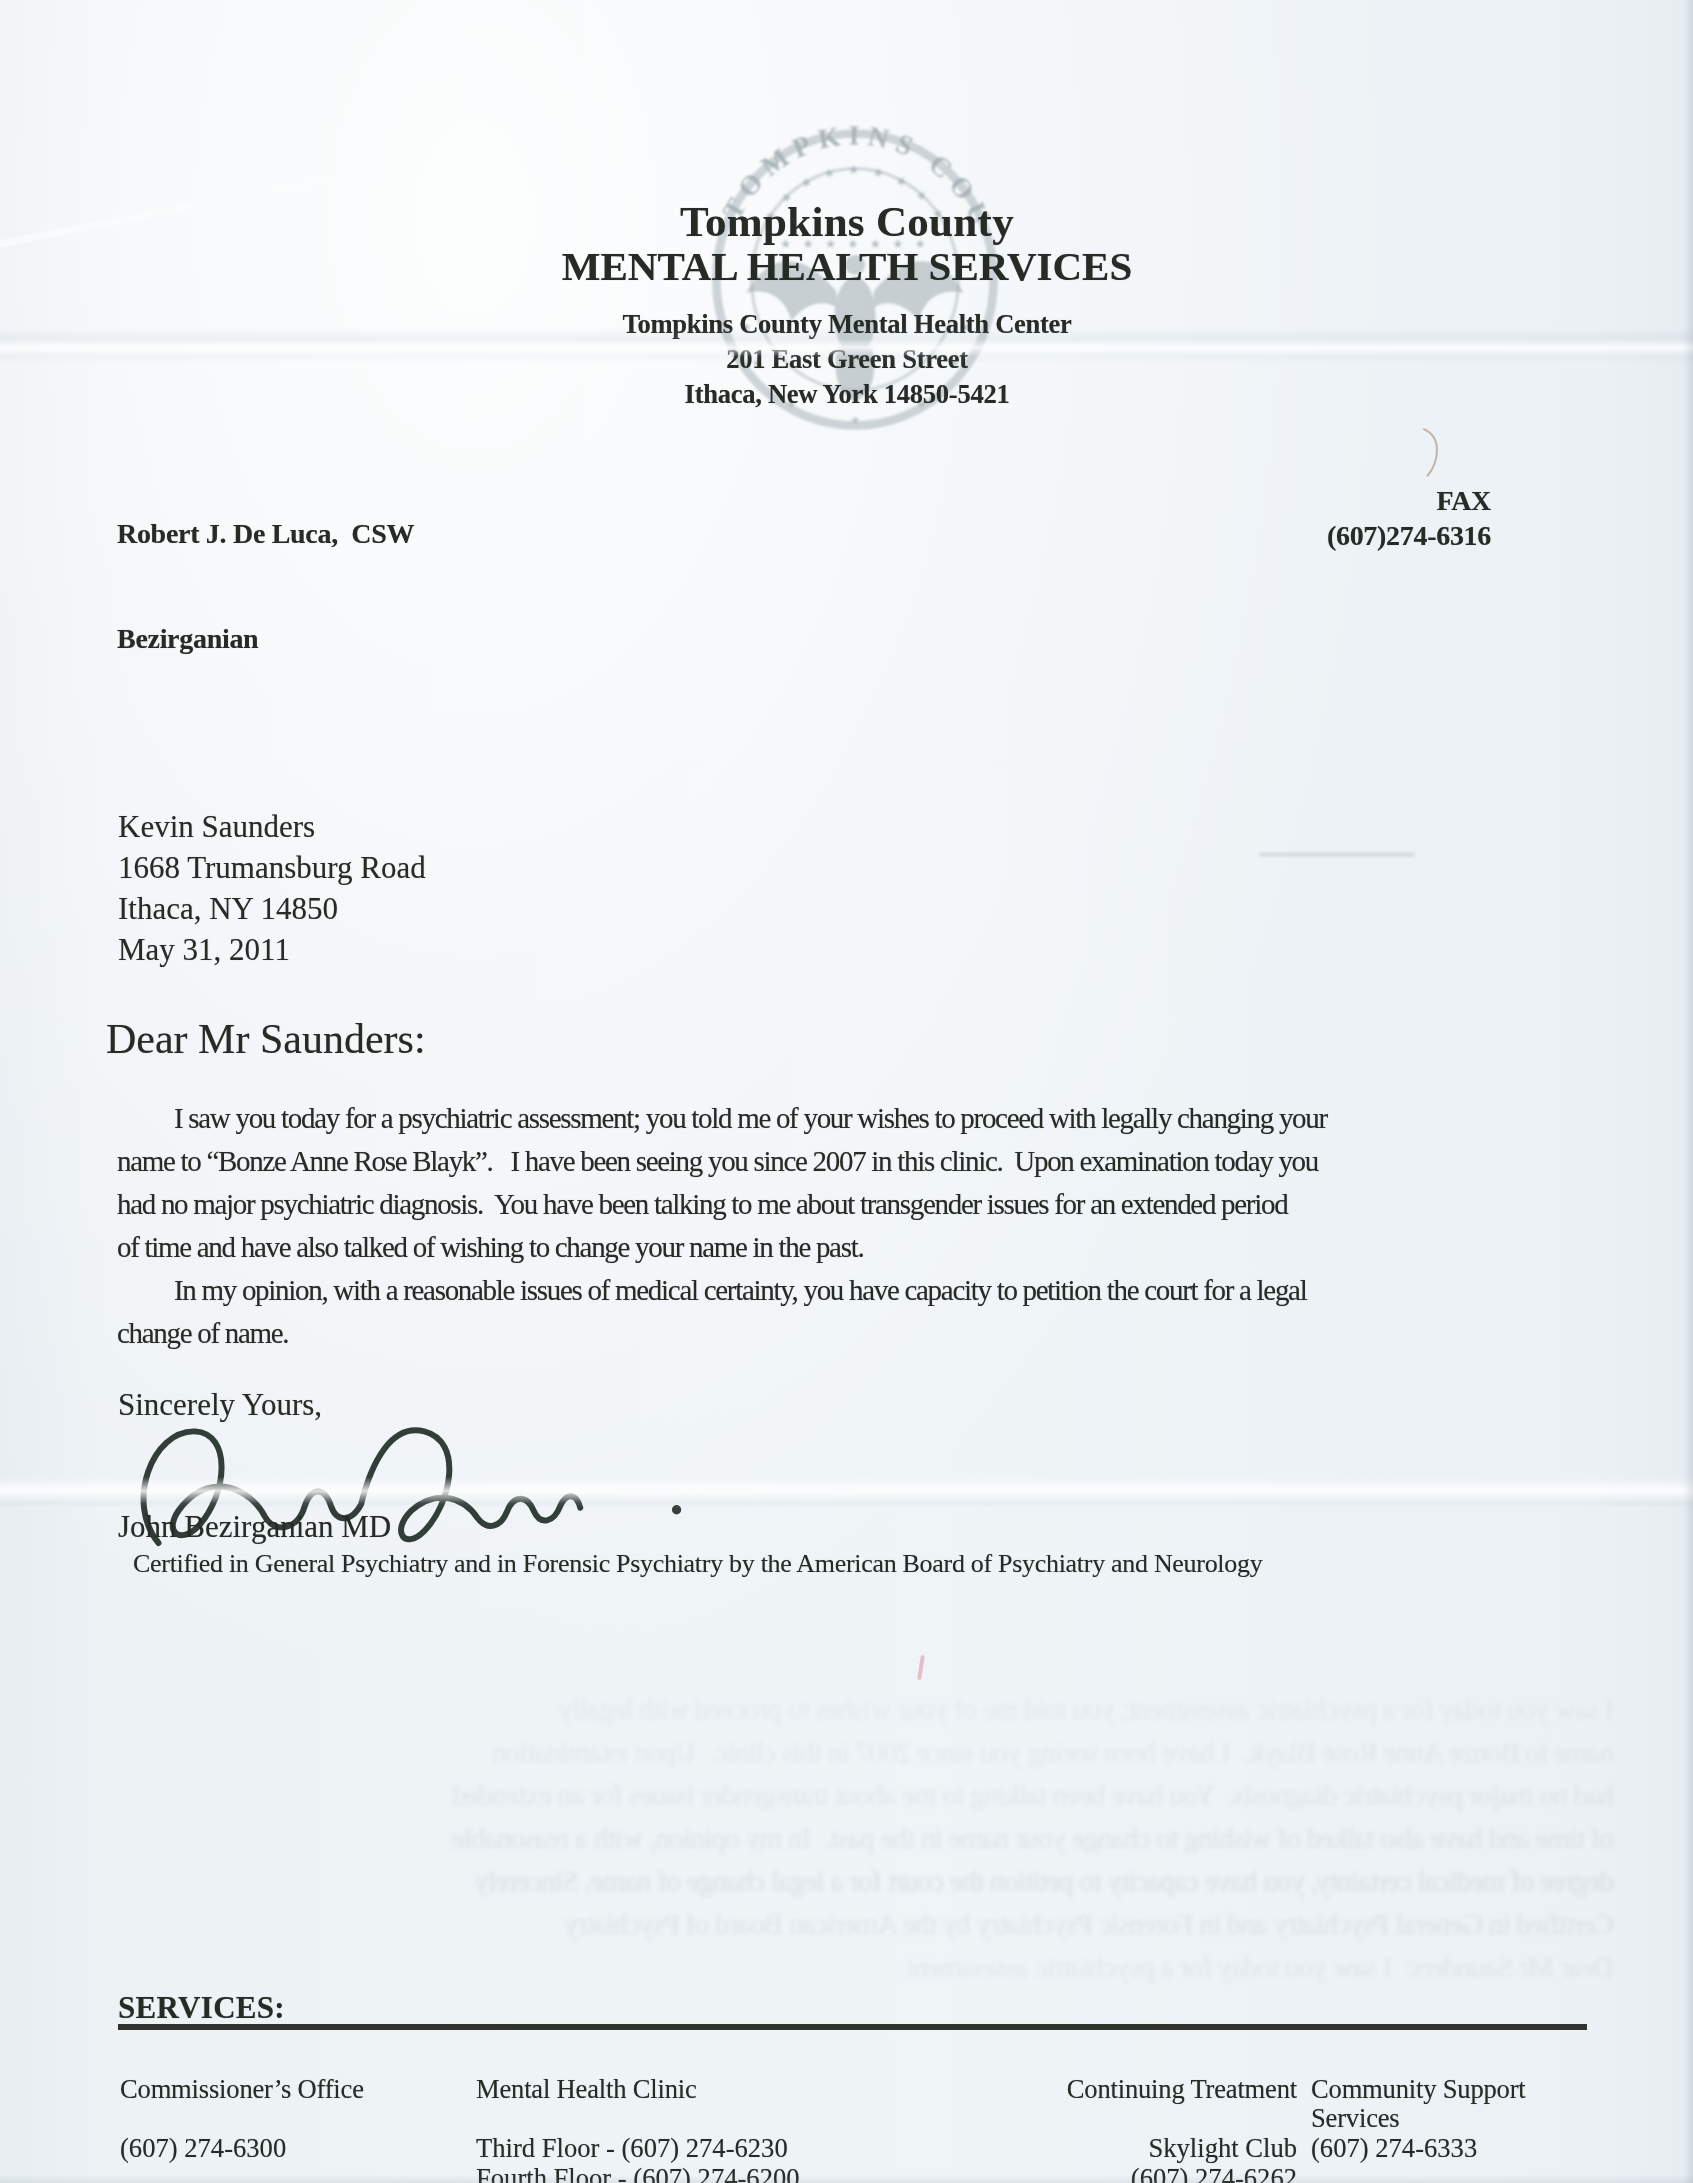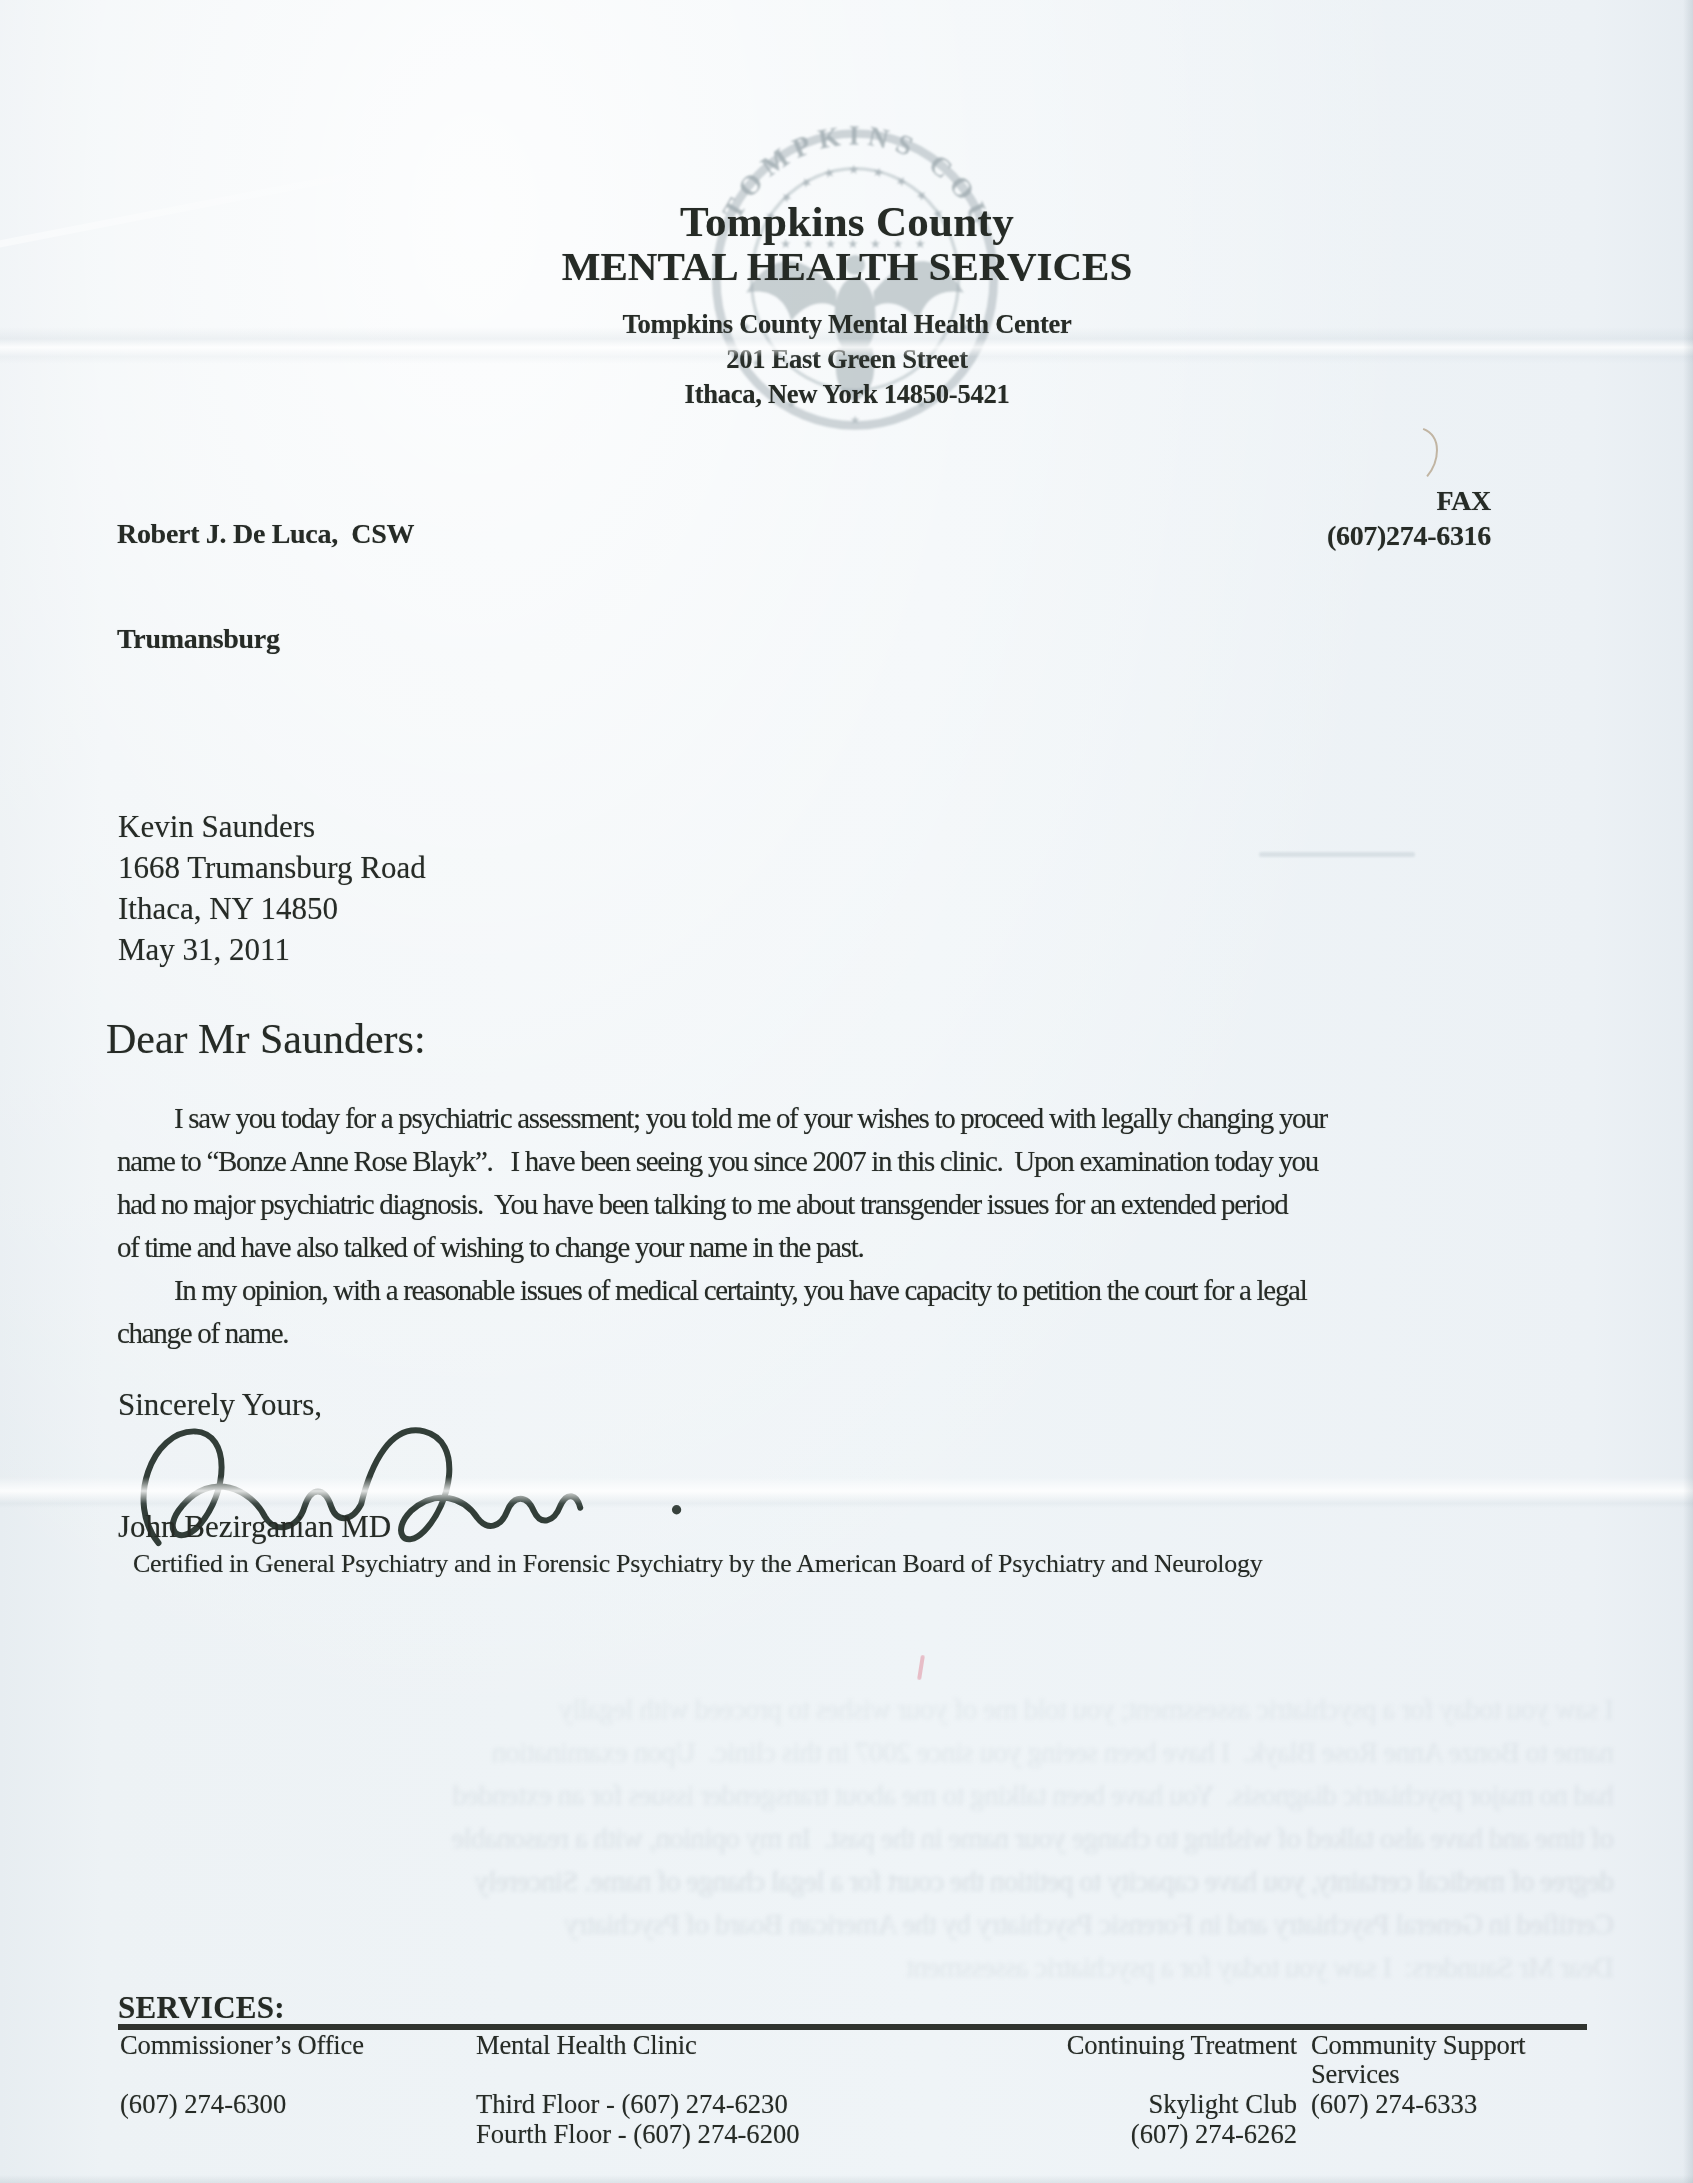--- a/index.html
+++ b/index.html
@@ -51,21 +51,21 @@
   .bleed div:nth-child(3){opacity:0.105;}
   .bleed div:nth-child(4){opacity:0.125;}
   .bleed div:nth-child(5){opacity:0.15;}
   .bleed div:nth-child(6){opacity:0.125;}
   .bleed div:nth-child(7){opacity:0.10;}
 
   
   .fheading{left:118px;top:1990px;font-size:31px;letter-spacing:0.3px;}
   .frule{left:118px;top:2024px;width:1469px;height:6px;background:#21251f;opacity:0.93;}
   .fcol{top:2031px;font-size:26.6px;}
-  .ftitle{line-height:29px;height:58px;letter-spacing:-0.2px;}
+  .ftitle{line-height:29px;height:58px;letter-spacing:-0.2px;margin-top:44px;}
   .fline{line-height:30px;white-space:pre;}
 
   
   .crease1{left:0;top:327px;width:100%;height:37px;pointer-events:none;
     background:linear-gradient(180deg,rgba(168,184,194,0) 0%,rgba(168,184,194,0.14) 32%,rgba(255,255,255,0.75) 55%,rgba(168,184,194,0.08) 80%,rgba(168,184,194,0) 100%);}
   .crease2{left:0;top:1477px;width:100%;height:31px;pointer-events:none;
     background:linear-gradient(180deg,rgba(168,184,194,0) 0%,rgba(255,255,255,0.85) 45%,rgba(168,184,194,0.10) 85%,rgba(168,184,194,0) 100%);}
   .crease-diag{left:-40px;top:199px;width:505px;height:6.6px;pointer-events:none;transform:rotate(-11deg);
     background:linear-gradient(90deg,rgba(255,255,255,0.55),rgba(255,255,255,0));}
   .edge-right{right:0;top:0;width:10.6px;height:100%;pointer-events:none;
@@ -120,21 +120,21 @@
   <div class="abs center b soft org1">Tompkins County</div>
   <div class="abs center b soft org2">MENTAL HEALTH SERVICES</div>
   <div class="abs center b soft hblock">
     <div>Tompkins County Mental Health Center</div>
     <div>201 East Green Street</div>
     <div>Ithaca, New York 14850-5421</div>
   </div>
 
   <div class="abs b soft commissioner">
     <div>Robert J. De Luca,  CSW</div>
-    <div>Trumansburg</div>
+    <div>Bezirganian</div>
   </div>
 
   <div class="abs b soft faxblock">
     <div>FAX</div>
     <div>(607)274-6316</div>
   </div>
 
   <div class="abs soft recipient">
     <div>Kevin Saunders</div>
     <div>1668 Trumansburg Road</div>

